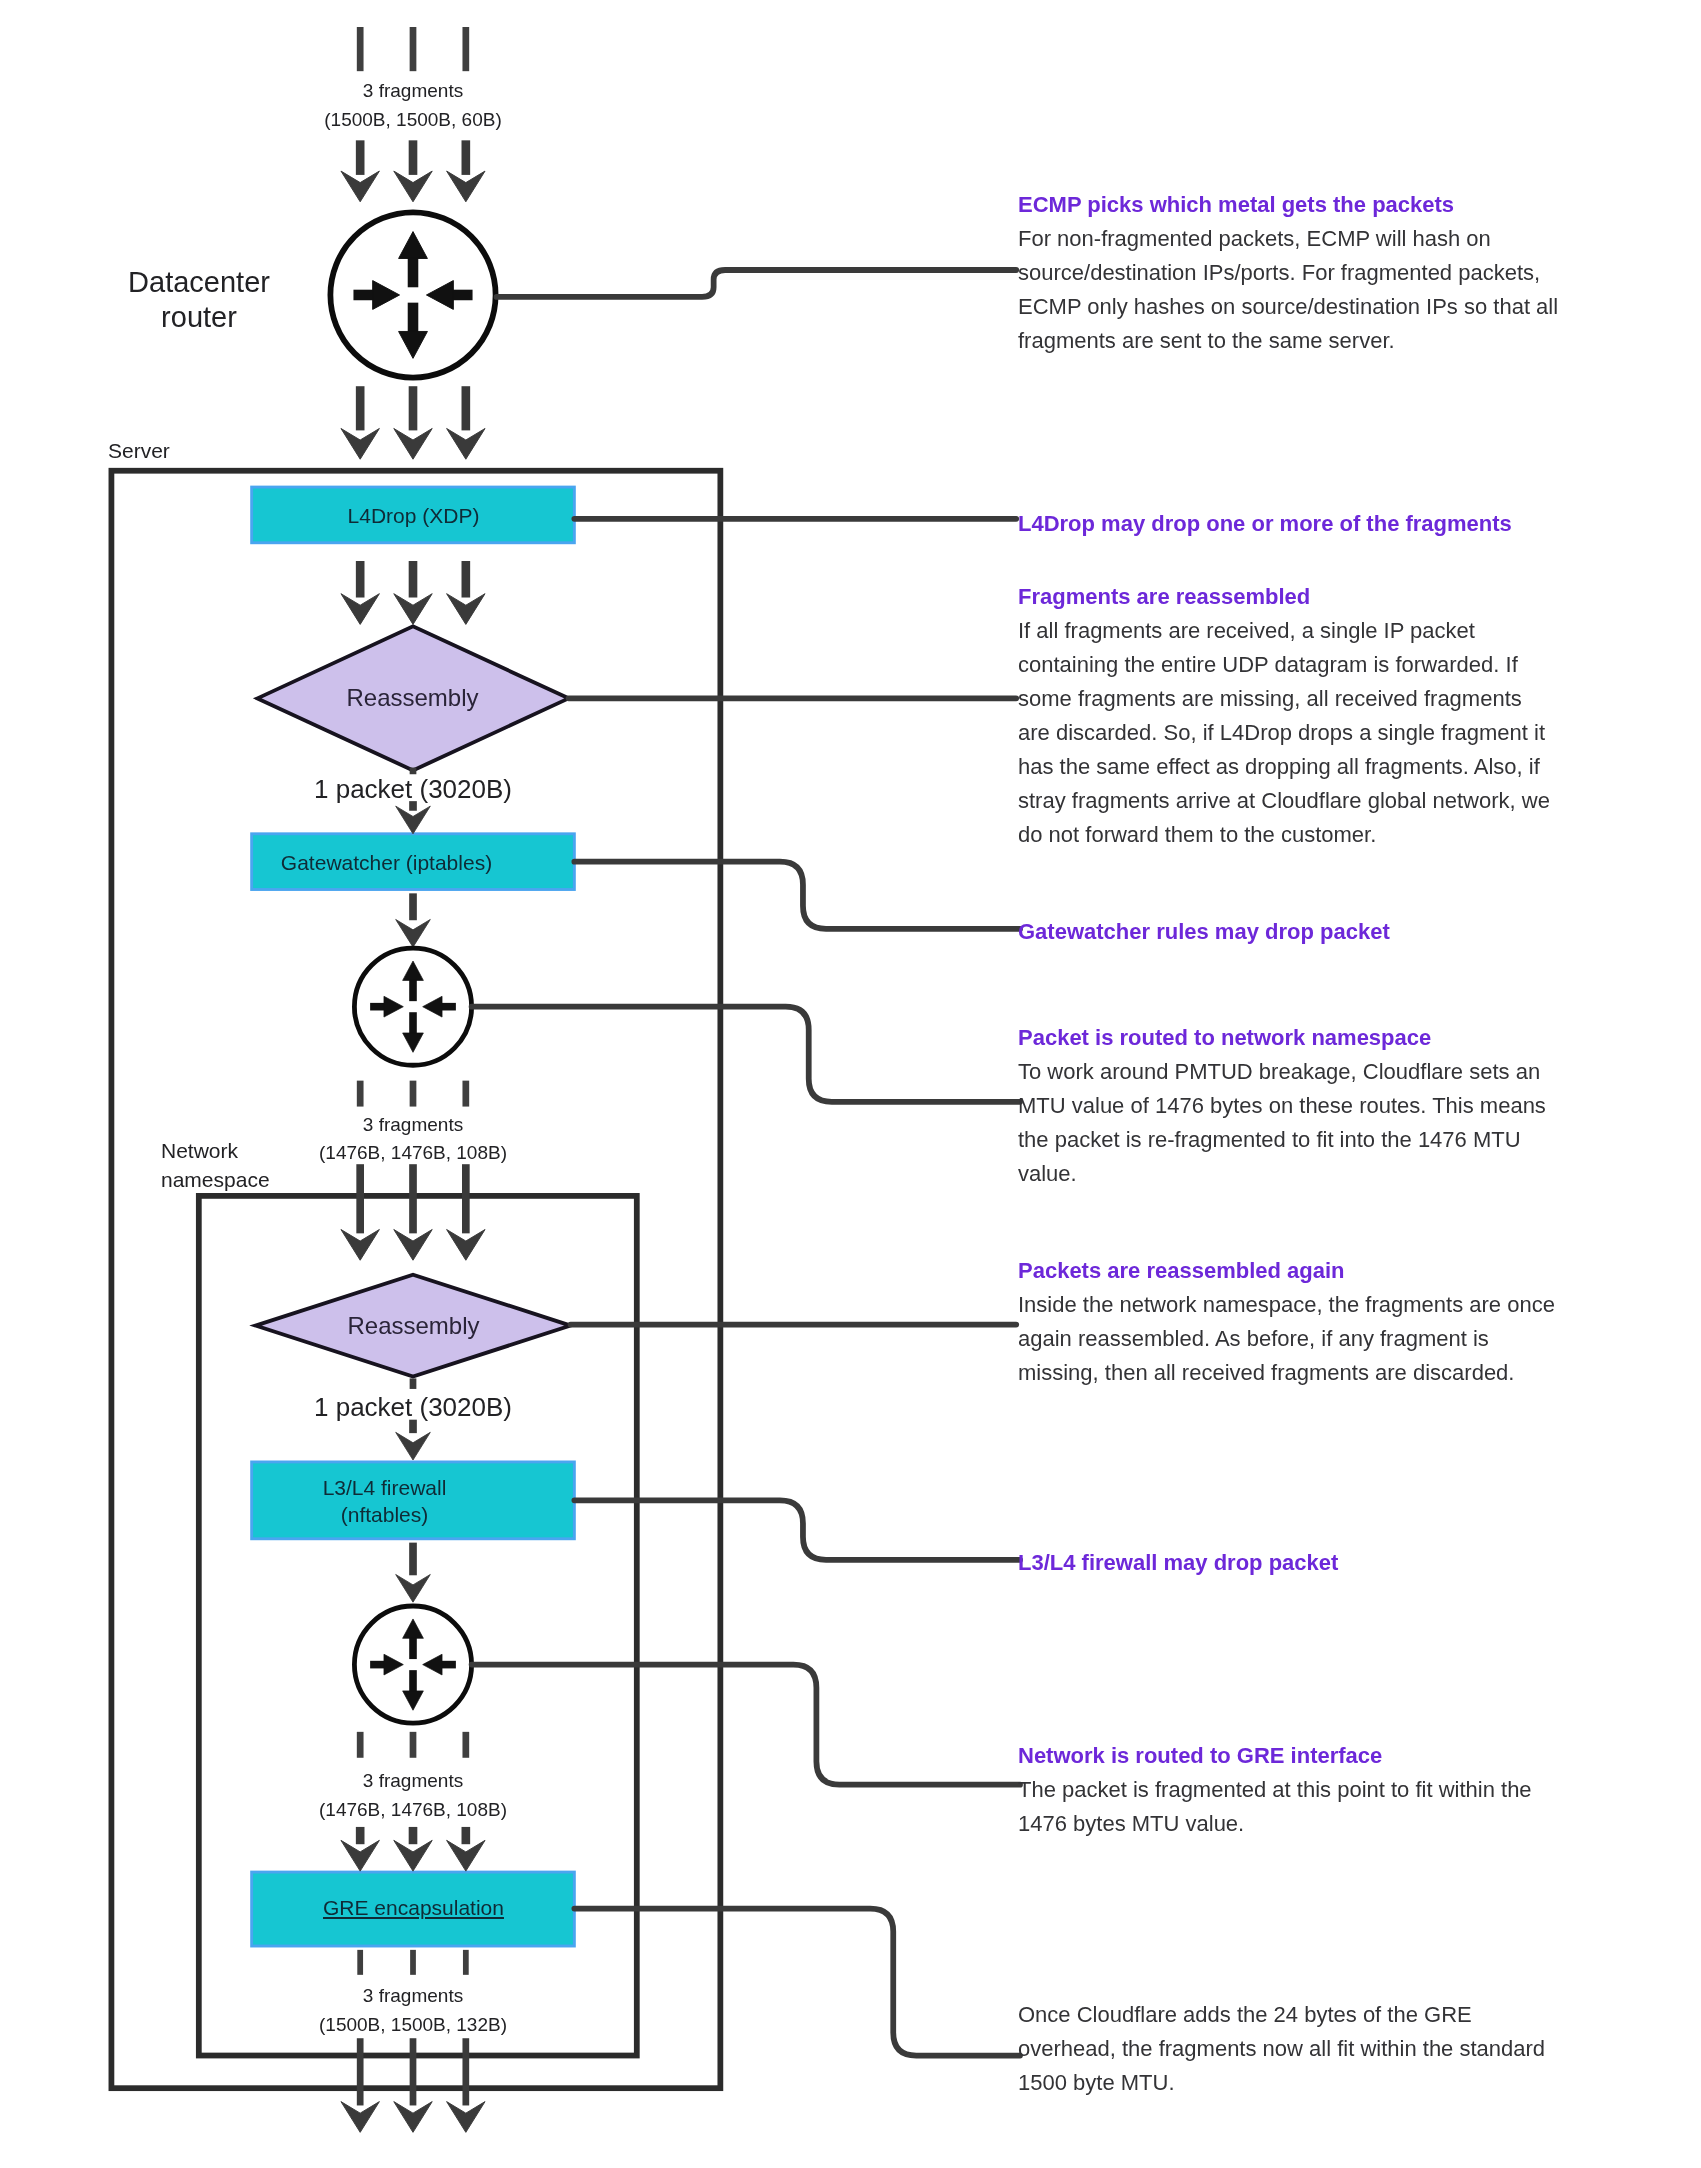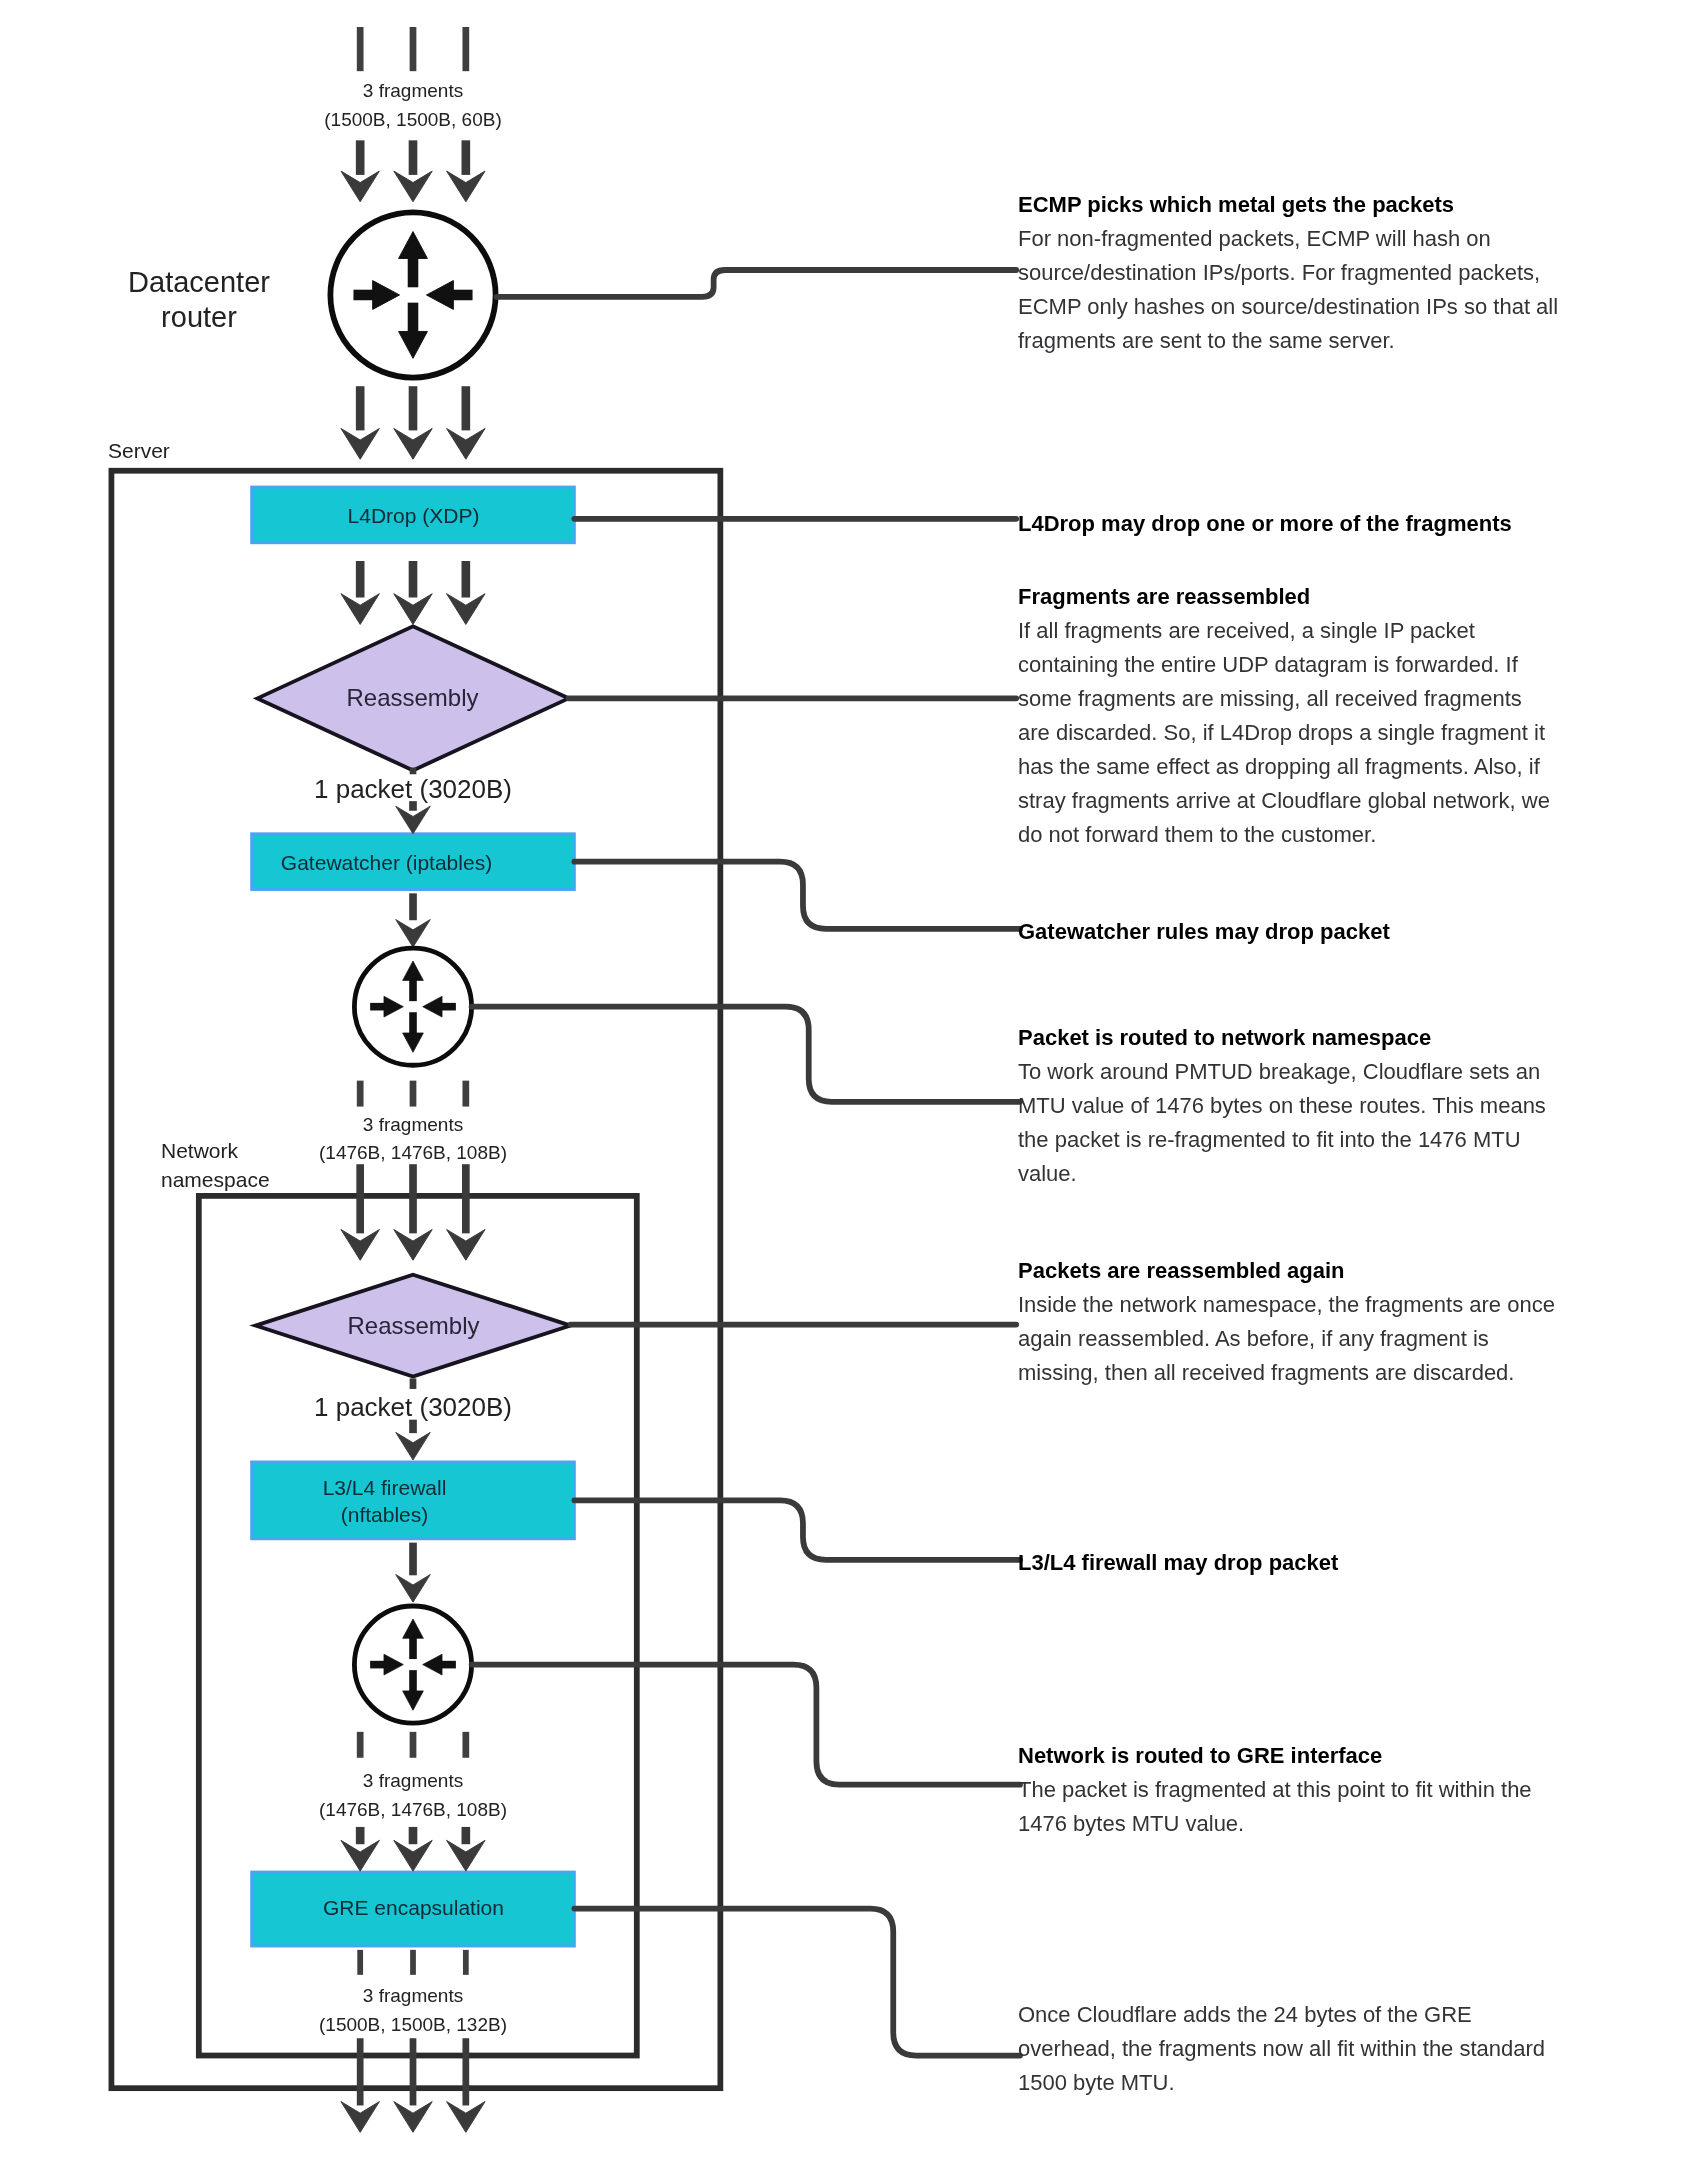--- a/index.html
+++ b/index.html
@@ -10,21 +10,21 @@
   .ctr { transform:translateX(-50%); text-align:center; }
   .frag { font-size:19px; line-height:29px; }
   .pkt { font-size:26px; }
   .boxcap { font-size:21px; }
   .dclbl { font-size:29px; line-height:35px; }
   .boxlbl { position:absolute; display:flex; align-items:center; justify-content:center;
             text-align:center; color:#0f2b36; font-size:21px; line-height:27px; white-space:pre-line; }
   .dialbl { position:absolute; display:flex; align-items:center; justify-content:center;
             text-align:center; color:#2a2438; font-size:24px; }
   .annotation { position:absolute; left:1018px; width:672px; }
-  .a-title { font-size:22px; font-weight:bold; color:#000000; line-height:34px; }
+  .a-title { font-size:22px; font-weight:bold; color:#6d28d9; line-height:34px; }
   .a-body  { font-size:22px; color:#333336; line-height:34px; white-space:pre-line; }
 </style>
 </head>
 <body>
 
 <div id="canvas">
 
 <svg class="layer" width="1701" height="2168" viewBox="0 0 1771 2257" aria-hidden="true">
   <defs>
     <path id="ah" d="M -20 -32 L 0 0 L 20 -32 L 0 -20 Z" fill="#3a3a3a"></path>
@@ -204,21 +204,21 @@
 <div class="dialbl" style="left:256px; top:1275px; width:315px; height:102px;">Reassembly</div>
 
 <div class="lbl pkt ctr" style="left:413px; top:1392px;">1 packet (3020B)</div>
 
 <div class="boxlbl" style="left:252px; top:1462px; width:265px; height:77px;">L3/L4 firewall
 (nftables)</div>
 
 <div class="lbl frag ctr" style="left:413px; top:1766px;">3 fragments</div>
 <div class="lbl frag ctr" style="left:413px; top:1795px;">(1476B, 1476B, 108B)</div>
 
-<div class="boxlbl" style="left:252px; top:1872px; width:323px; height:70px;">GRE encapsulation</div>
+<div class="boxlbl" style="left:252px; top:1872px; width:323px; height:70px;text-decoration:underline;">GRE encapsulation</div>
 
 <div class="lbl frag ctr" style="left:413px; top:1981px;">3 fragments</div>
 <div class="lbl frag ctr" style="left:413px; top:2010px;">(1500B, 1500B, 132B)</div>
 
 <div class="annotation" style="top:188px;">
   <div class="a-title">ECMP picks which metal gets the packets</div>
   <div class="a-body">For non-fragmented packets, ECMP will hash on
 source/destination IPs/ports. For fragmented packets,
 ECMP only hashes on source/destination IPs so that all
 fragments are sent to the same server.</div>

